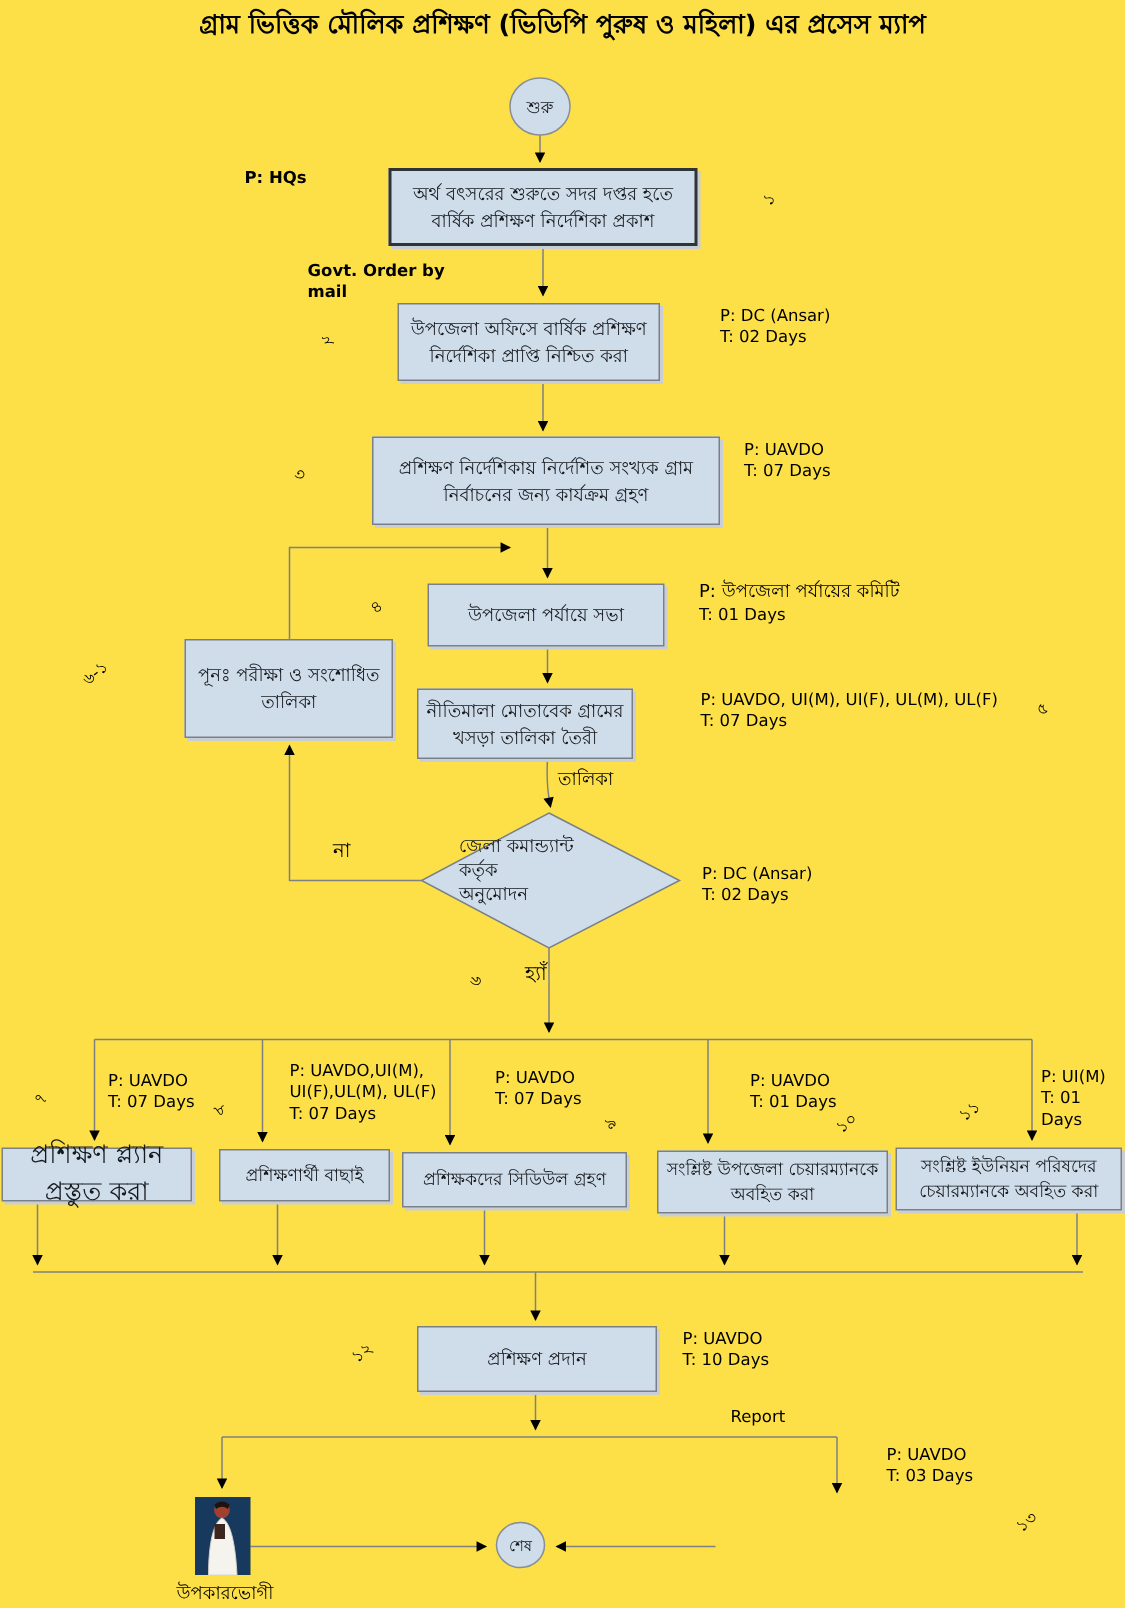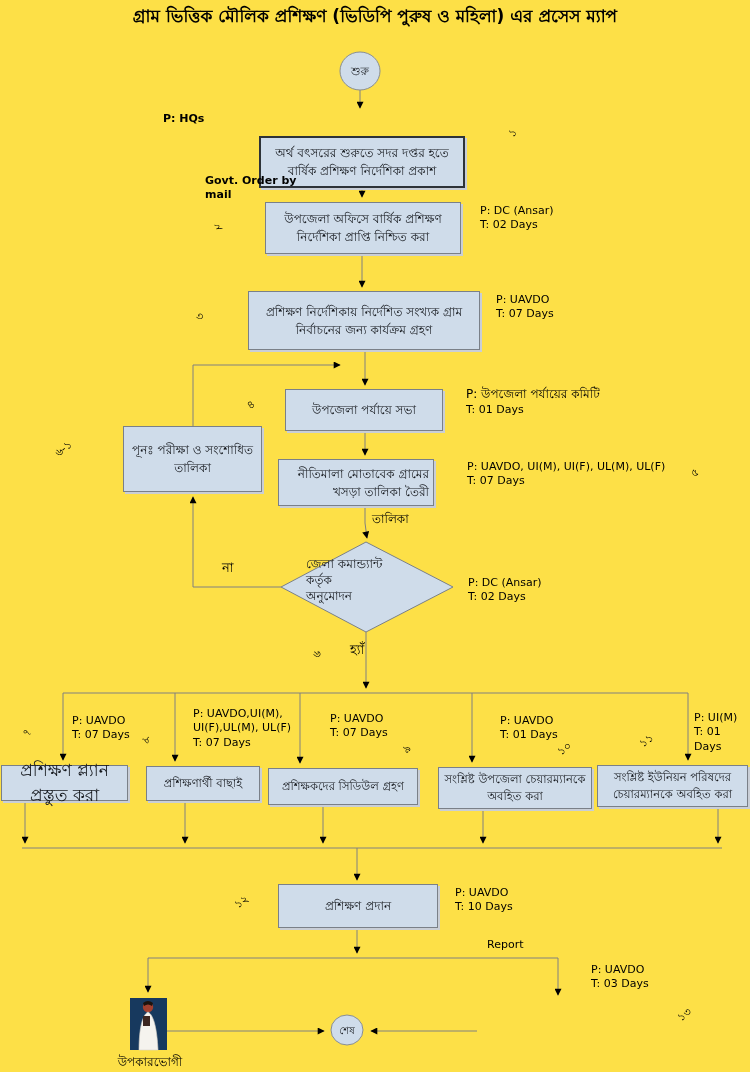--- a/index.html
+++ b/index.html
@@ -5,21 +5,21 @@
   html,body{margin:0;padding:0;background:#ffffff;}
   .canvas{position:relative;width:750px;height:1072px;background:#fde047;
           font-family:"DejaVu Sans",sans-serif;color:#111;overflow:hidden;}
   .title{position:absolute;left:0;top:3px;width:750px;text-align:center;
          font-size:17px;font-weight:bold;color:#000;}
   svg.layer{position:absolute;left:0;top:0;z-index:1;}
   .node{position:absolute;z-index:2;background:#cfdcea;border:1px solid #7a8088;
         box-shadow:2px 2px 0 #c9ced6;display:flex;align-items:center;justify-content:center;
         text-align:center;font-size:12px;line-height:1.5;color:#15181d;
         padding:2px 4px;box-sizing:border-box;}
-  .node--dark{border:2px solid #2e3338;margin-top:24px;}
+  .node--dark{border:2px solid #2e3338;}
   .diamond-text{position:absolute;z-index:2;text-align:left;font-size:12px;
         line-height:1.35;color:#15181d;}
   .diamond-text span{display:block;}
   .lbl{position:absolute;z-index:2;font-size:11px;color:#000;line-height:1.3;}
   .lbl--bold{font-weight:bold;}
   .lbl span{display:block;}
   .seq{position:absolute;z-index:2;font-size:11px;color:#000;
        transform:rotate(-38deg);transform-origin:center;}
   .term-label{position:absolute;z-index:2;text-align:center;font-size:11px;color:#15181d;}
   .bn{font-size:12px;}
@@ -93,33 +93,33 @@
       <rect x="143" y="1016" width="7" height="10" fill="#3c2620"></rect>
     </g>
   </svg>
 
   <div class="term-label" style="left:340px;top:63px;width:40px;">শুরু</div>
   <div class="term-label" style="left:331px;top:1023px;width:32px;font-size:10px;">শেষ</div>
 
   <div class="node node--dark" style="left:259px;top:112px;width:206px;height:52px;">
     <span>অর্থ বৎসরের শুরুতে সদর দপ্তর হতে বার্ষিক প্রশিক্ষণ নির্দেশিকা প্রকাশ</span>
     </div>
-  <div class="node" style="left:265px;top:202px;width:196px;height:52px;">
+  <div class="node" style="left:265px;top:202px;width:175px;height:52px;">
     <span>উপজেলা অফিসে বার্ষিক প্রশিক্ষণ নির্দেশিকা প্রাপ্তি নিশ্চিত করা</span>
     </div>
   <div class="node" style="left:248px;top:291px;width:232px;height:59px;">
     <span>প্রশিক্ষণ নির্দেশিকায় নির্দেশিত সংখ্যক গ্রাম নির্বাচনের জন্য কার্যক্রম গ্রহণ</span>
     </div>
   <div class="node" style="left:285px;top:389px;width:158px;height:42px;">
     <span>উপজেলা পর্যায়ে  সভা</span>
     </div>
   <div class="node" style="left:123px;top:426px;width:139px;height:66px;">
     <span>পূনঃ পরীক্ষা ও সংশোধিত তালিকা</span>
     </div>
-  <div class="node" style="left:278px;top:459px;width:156px;height:47px;text-align:right;">
+  <div class="node" style="left:278px;top:459px;width:144px;height:47px;">
     <span>নীতিমালা মোতাবেক গ্রামের খসড়া তালিকা তৈরী</span>
     </div>
 
   <div class="diamond-text" style="left:306px;top:556px;width:120px;">
     <span>জেলা কমান্ড্যান্ট</span>
     <span>কর্তৃক</span>
     <span>অনুমোদন</span>
   </div>
 
   <div class="node" style="left:1px;top:765px;width:127px;height:36px;font-size:17px;">

